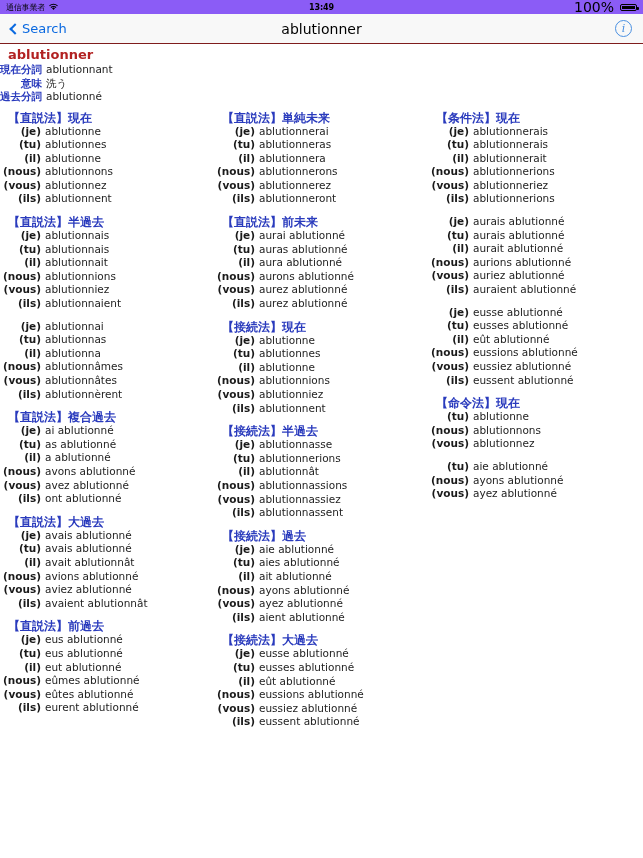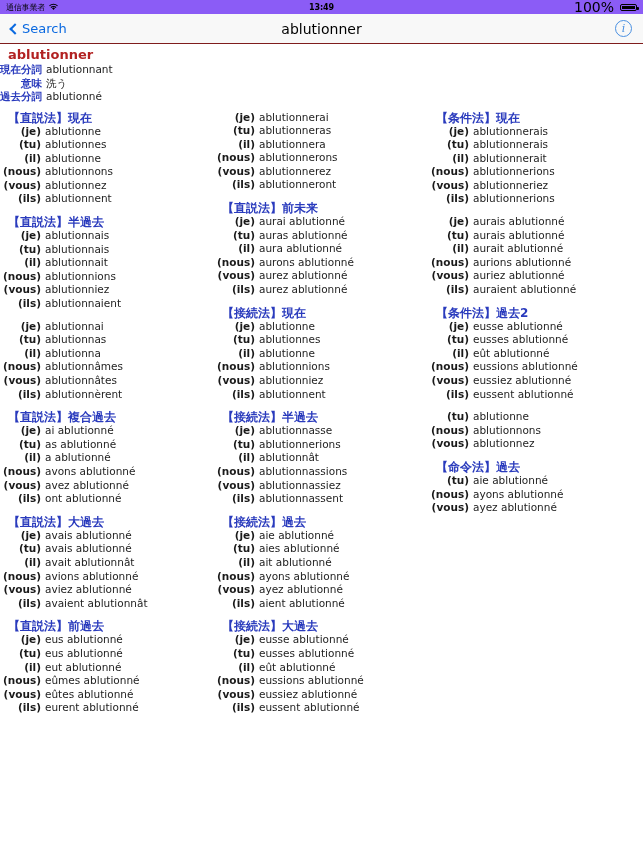--- a/index.html
+++ b/index.html
@@ -342,20 +342,21 @@
             <span class="verb">eûtes ablutionné</span>
           </div>
           <div class="form-row">
             <span class="pronoun">(ils)</span>
             <span class="verb">eurent ablutionné</span>
           </div>
         </div>
       </div>
       <div class="col">
         <div class="block">
+          <div class="block-title">【直説法】単純未来</div>
           <div class="form-row">
             <span class="pronoun">(je)</span>
             <span class="verb">ablutionnerai</span>
           </div>
           <div class="form-row">
             <span class="pronoun">(tu)</span>
             <span class="verb">ablutionneras</span>
           </div>
           <div class="form-row">
             <span class="pronoun">(il)</span>
@@ -558,21 +559,20 @@
           <div class="form-row">
             <span class="pronoun">(vous)</span>
             <span class="verb">auriez ablutionné</span>
           </div>
           <div class="form-row">
             <span class="pronoun">(ils)</span>
             <span class="verb">auraient ablutionné</span>
           </div>
         </div>
         <div class="block">
-          <div class="block-title">【条件法】過去2</div>
           <div class="form-row">
             <span class="pronoun">(je)</span>
             <span class="verb">eusse ablutionné</span>
           </div>
           <div class="form-row">
             <span class="pronoun">(tu)</span>
             <span class="verb">eusses ablutionné</span>
           </div>
           <div class="form-row">
             <span class="pronoun">(il)</span>
@@ -585,35 +585,35 @@
           <div class="form-row">
             <span class="pronoun">(vous)</span>
             <span class="verb">eussiez ablutionné</span>
           </div>
           <div class="form-row">
             <span class="pronoun">(ils)</span>
             <span class="verb">eussent ablutionné</span>
           </div>
         </div>
         <div class="block">
+          <div class="block-title">【命令法】現在</div>
           <div class="form-row">
             <span class="pronoun">(tu)</span>
             <span class="verb">ablutionne</span>
           </div>
           <div class="form-row">
             <span class="pronoun">(nous)</span>
             <span class="verb">ablutionnons</span>
           </div>
           <div class="form-row">
             <span class="pronoun">(vous)</span>
             <span class="verb">ablutionnez</span>
           </div>
         </div>
         <div class="block">
-          <div class="block-title">【命令法】過去</div>
           <div class="form-row">
             <span class="pronoun">(tu)</span>
             <span class="verb">aie ablutionné</span>
           </div>
           <div class="form-row">
             <span class="pronoun">(nous)</span>
             <span class="verb">ayons ablutionné</span>
           </div>
           <div class="form-row">
             <span class="pronoun">(vous)</span>

